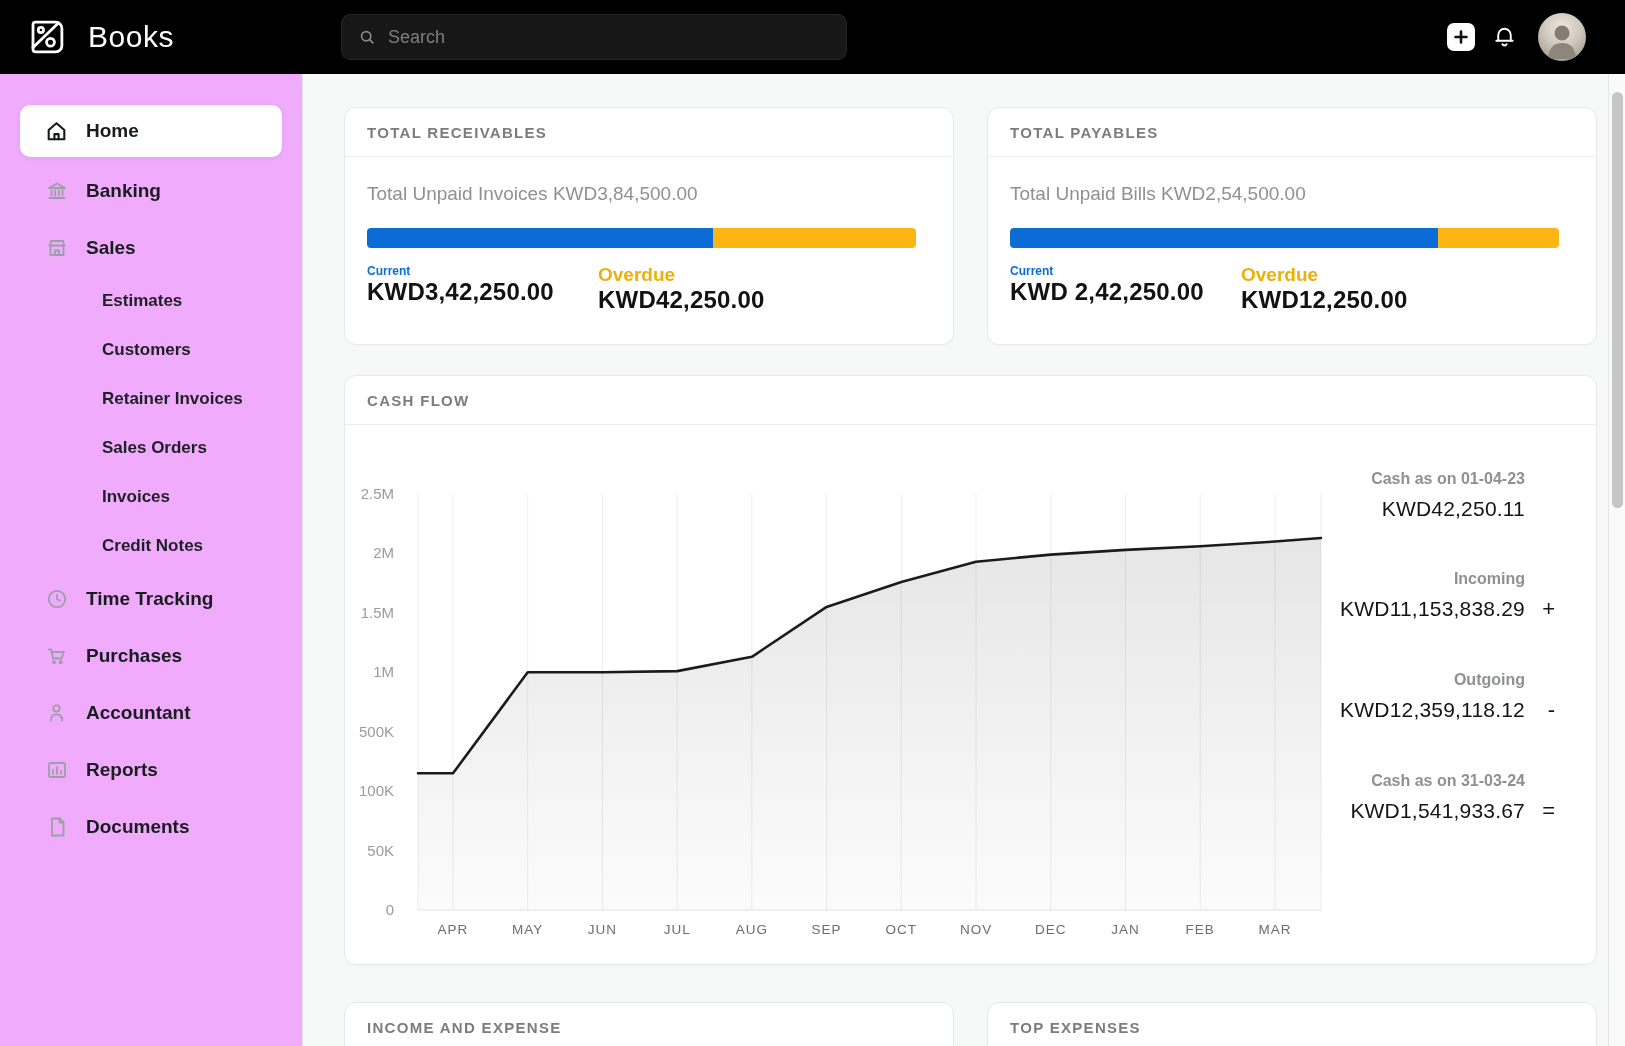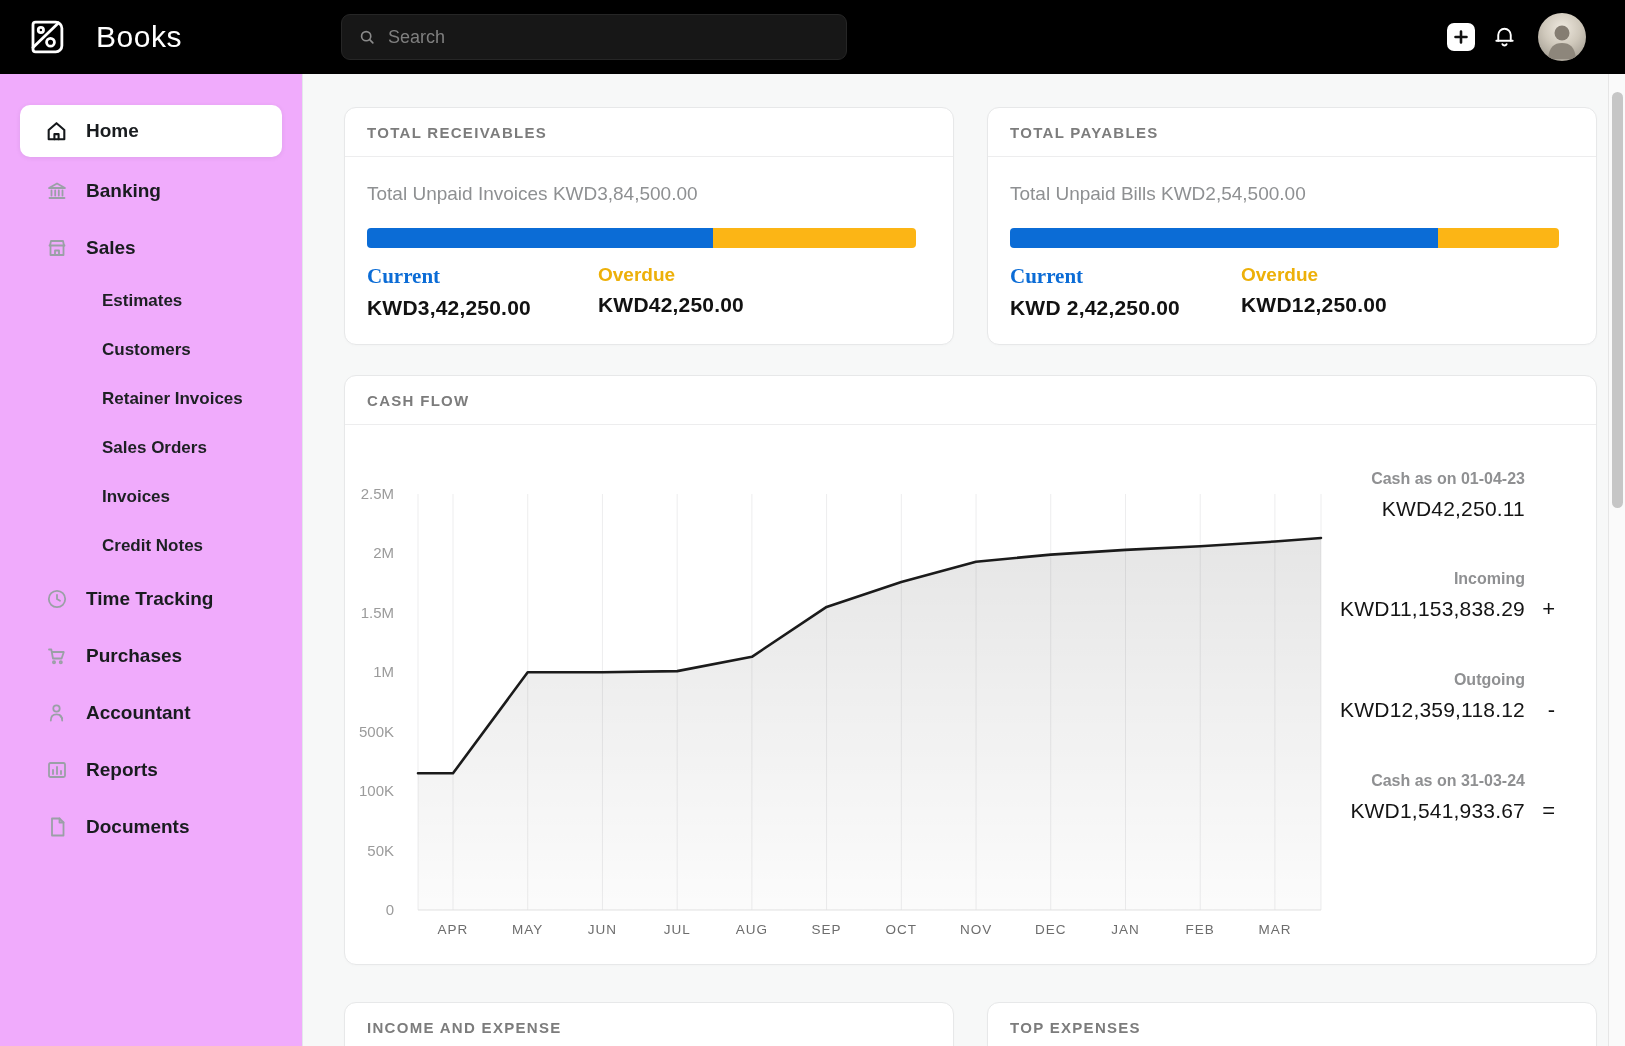--- a/index.html
+++ b/index.html
@@ -2,21 +2,21 @@
 <html style="--accent-blue: #0b6cd6; --accent-yellow: #fcb515; --overdue-text: #edb009; --chart-line: #1b1b1b;"><head>
 <meta charset="utf-8">
 <style>
   * { margin:0; padding:0; box-sizing:border-box; }
   html,body { width:1625px; height:1046px; overflow:hidden; }
   body { font-family:"Liberation Sans","DejaVu Sans",sans-serif; background:#f7f8f8; }
   .screen { position:relative; width:1625px; height:1046px; overflow:hidden; }
 
   
   .topbar { position:absolute; left:0; top:0; width:1625px; height:74px; background:#000; }
-  .logo-wrap { position:absolute; left:26px; top:16px; display:flex; align-items:center; gap:28px; }
+  .logo-wrap { position:absolute; left:26px; top:16px; display:flex; align-items:center; gap:20px; }
   .app-name { color:#fff; font-size:30px; font-weight:500; letter-spacing:.5px; }
   .search-box { position:absolute; left:341px; top:14px; width:506px; height:46px; background:#171717; border:1px solid #262626; border-radius:9px; display:flex; align-items:center; padding:0 15px; gap:11px; }
   .search-box input { flex:1; background:transparent; border:none; outline:none; color:#cfcfcf; font-size:18px; font-family:inherit; }
   .search-box input::placeholder { color:#7f7f7f; }
   .plus-btn { position:absolute; left:1447px; top:23px; width:28px; height:28px; cursor:pointer; }
   .bell-btn { position:absolute; left:1492px; top:24px; width:25px; height:25px; cursor:pointer; }
   .avatar { position:absolute; left:1538px; top:13px; width:48px; height:48px; border-radius:50%; overflow:hidden;
             background:radial-gradient(circle at 50% 32%, #efe9df 0%, #cfc8bb 45%, #938d83 100%); cursor:pointer; }
 
   
@@ -38,23 +38,23 @@
   .card-income      { left:344px; top:1002px; width:610px; height:120px; }
   .card-topexp      { left:987px; top:1002px; width:610px; height:120px; }
 
   .ar-body { padding:26px 22px 0 22px; }
   .ar-subtitle { font-size:19px; color:#8e9092; }
   .split-bar { margin-top:23px; height:20px; width:549px; border-radius:4px; overflow:hidden; display:flex; }
   .bar-current { background:var(--accent-blue); height:100%; }
   .bar-overdue { background:var(--accent-yellow); height:100%; flex:1; }
   .ar-cols { display:flex; margin-top:16px; }
   .ar-col1 { width:231px; }
-  .lbl-current { font-size:21px; font-weight:700; color:var(--accent-blue);font-family:Liberation Serif, serif; }
+  .lbl-current { font-size:12px; font-weight:700; color:var(--accent-blue); }
   .lbl-overdue { font-size:19px; font-weight:700; color:var(--overdue-text); }
-  .col-value { margin-top:7px; font-size:21px; font-weight:700; color:#121212; letter-spacing:.2px; }
+  .col-value { margin-top:0; font-size:24px; font-weight:700; color:#121212; letter-spacing:.2px; }
 
   
   #cashflow-chart { position:absolute; left:0; top:50px; }
   .cf-stats { position:absolute; top:94px; right:41px; width:320px; text-align:right; }
   .stat-block { display:grid; grid-template-columns:1fr 30px; margin-bottom:49px; align-items:baseline; }
   .stat-label { grid-column:1; font-size:16px; font-weight:700; color:#8f9092; }
   .stat-value { grid-column:1; margin-top:9px; font-size:21px; color:#141414; letter-spacing:.2px; }
   .stat-op { grid-column:2; grid-row:2; font-size:22px; color:#141414; text-align:right; }
 
   

